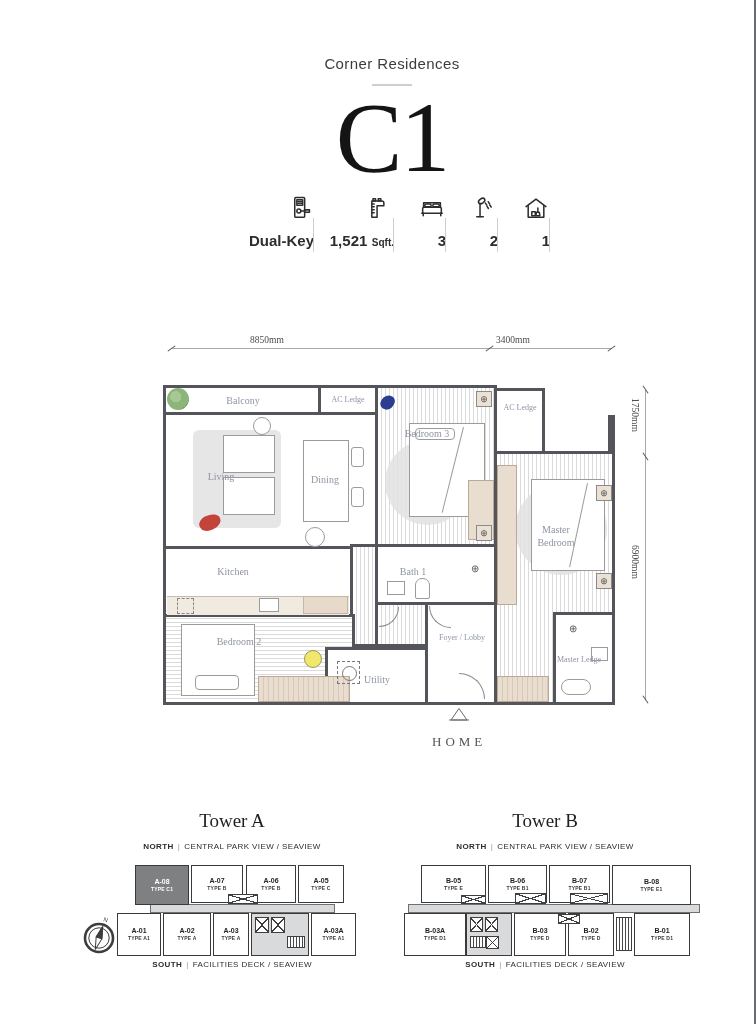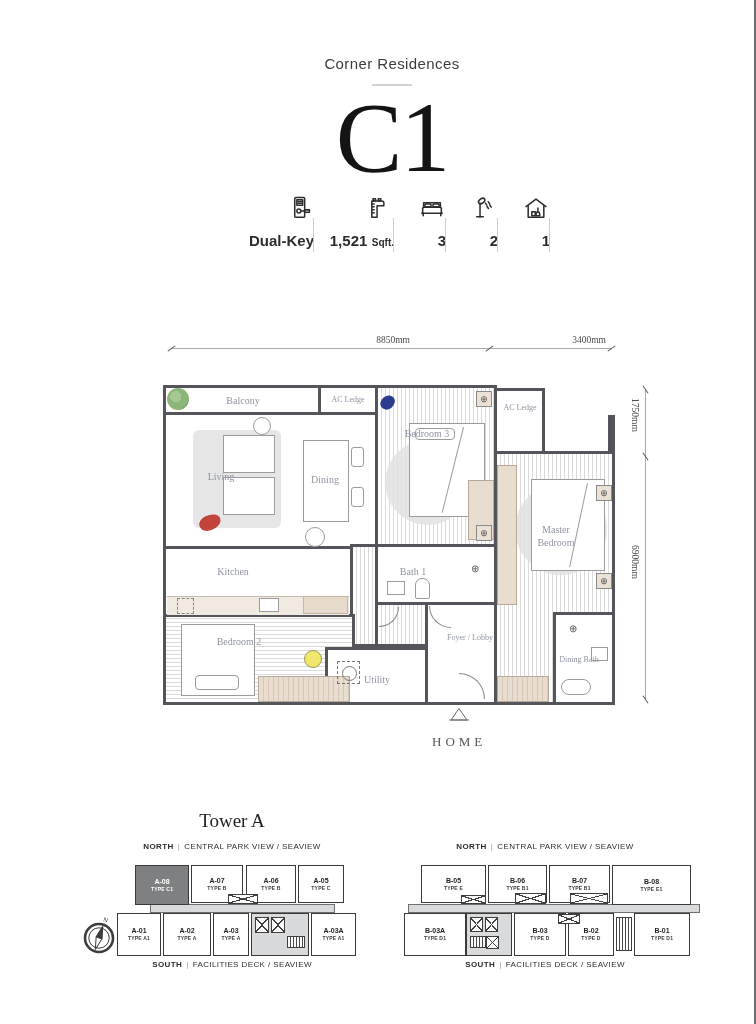--- a/index.html
+++ b/index.html
@@ -26,21 +26,21 @@
   .room-label{position:absolute;font-family:"Liberation Serif",serif;font-size:10px;color:#8f95a2;
               text-align:center;line-height:1.3;z-index:6;}
   .furn{position:absolute;background:#fff;border:1px solid #9b9b9b;box-sizing:border-box;z-index:2;}
   .rug{position:absolute;background:#e2e2e2;border-radius:50%;opacity:.85;z-index:1;}
   .wr-h{position:absolute;background:repeating-linear-gradient(0deg,#ead­dd0 0 4px,#d8c8b7 4px 5px);background-color:#e9ddd0;z-index:2;border:1px solid #b9a996;box-sizing:border-box;}
   .wr-v{position:absolute;background:repeating-linear-gradient(90deg,#e9ddd0 0 4px,#d8c8b7 4px 5px);z-index:2;border:1px solid #b9a996;box-sizing:border-box;}
   .vent{position:absolute;background:#ece1d5;border:1px solid #8a8a8a;z-index:4;display:flex;align-items:center;justify-content:center;font-size:9px;color:#555;box-sizing:border-box;}
   .trap{position:absolute;font-size:10px;color:#555;z-index:4;}
   .diag{position:absolute;width:1px;background:#9b9b9b;transform-origin:top left;z-index:3;}
   .arc{position:absolute;border:1px solid #8a8a8a;box-sizing:border-box;z-index:3;background:transparent;}
-  .dim-label{position:absolute;font-family:"Liberation Serif",serif;font-size:9.5px;color:#4c4c4c;text-align:right;z-index:4;}
+  .dim-label{position:absolute;font-family:"Liberation Serif",serif;font-size:9.5px;color:#4c4c4c;text-align:left;z-index:4;}
   .dim-label.vert{writing-mode:vertical-rl;text-align:left;}
   .dimline{position:absolute;background:#a9a9a9;z-index:3;}
   .tick{position:absolute;width:1px;height:9px;background:#5a5a5a;transform:rotate(55deg);z-index:4;}
   .tick.v{width:9px;height:1px;}
   .home-logo{position:absolute;text-align:center;}
   .home-logo svg{stroke:#6a6a6a;fill:none;stroke-width:1;}
   .home-text{font-family:"Liberation Serif",serif;font-size:13px;letter-spacing:4px;color:#555;margin-top:8px;}
   
   .tower-title{font-family:"Liberation Serif",serif;font-size:19px;color:#1f1f1f;text-align:center;}
   .view-line{font-size:8px;letter-spacing:.4px;color:#2c2c2c;text-align:center;white-space:nowrap;}
@@ -237,23 +237,23 @@
   <div class="room-label" style="left:30px;top:9px;width:100px;">Balcony</div>
   <div class="room-label" style="left:153px;top:10px;width:64px;font-size:8px;">AC Ledge</div>
   <div class="room-label" style="left:238px;top:42px;width:52px;">Bedroom 3</div>
   <div class="room-label" style="left:336px;top:18px;width:42px;font-size:8px;">AC Ledge</div>
   <div class="room-label" style="left:28px;top:85px;width:60px;">Living</div>
   <div class="room-label" style="left:132px;top:88px;width:60px;">Dining</div>
   <div class="room-label" style="left:35px;top:180px;width:70px;">Kitchen</div>
   <div class="room-label" style="left:230px;top:180px;width:40px;">Bath 1</div>
   <div class="room-label" style="left:362px;top:138px;width:62px;">Master Bedroom</div>
   <div class="room-label" style="left:45px;top:250px;width:62px;">Bedroom 2</div>
-  <div class="room-label" style="left:274px;top:248px;width:66px;font-size:8px;">Foyer / Lobby</div>
+  <div class="room-label" style="left:266px;top:248px;width:66px;font-size:8px;">Foyer / Lobby</div>
   <div class="room-label" style="left:184px;top:288px;width:60px;">Utility</div>
-  <div class="room-label" style="left:392px;top:270px;width:48px;font-size:8px;">Dining Bath</div>
+  <div class="room-label" style="left:392px;top:270px;width:48px;font-size:8px;">Master Ledge</div>
 </div>
 
 <div class="home-logo" style="left:432px;top:707px;width:54px;">
   <svg width="22" height="15" viewBox="0 0 22 15">
       <path d="M11 1.5 L19 13 H3 Z"></path>
       <line x1="1" y1="13" x2="21" y2="13"></line>
     </svg>
   <div class="home-text">HOME</div>
 </div>
 
@@ -317,20 +317,21 @@
       <text x="25" y="8" font-size="6" fill="#3d3d3d" font-family="Liberation Sans, sans-serif" transform="rotate(18 25 8)">N</text>
     </svg>
   </div>
 
   <div class="abs view-line" style="left:17px;top:150px;width:300px;">
     <span class="dir">SOUTH</span><span class="pipe">|</span><span>FACILITIES DECK / SEAVIEW</span>
   </div>
 </div>
 
 <div class="abs" style="left:398px;top:810px;width:322px;height:180px;">
+  <div class="abs tower-title" style="left:47px;top:0;width:200px;">Tower B</div>
   <div class="abs view-line" style="left:0;top:32px;width:294px;">
     <span class="dir">NORTH</span><span class="pipe">|</span><span>CENTRAL PARK VIEW / SEAVIEW</span>
   </div>
 
   <div class="corridor" style="left:10px;top:94px;width:292px;height:9px;"></div>
 
   <div class="unit" style="left:23px;top:55px;width:65px;height:38px;">
     <span class="uid">B-05</span>
     <span class="utype">TYPE E</span>
   </div>

